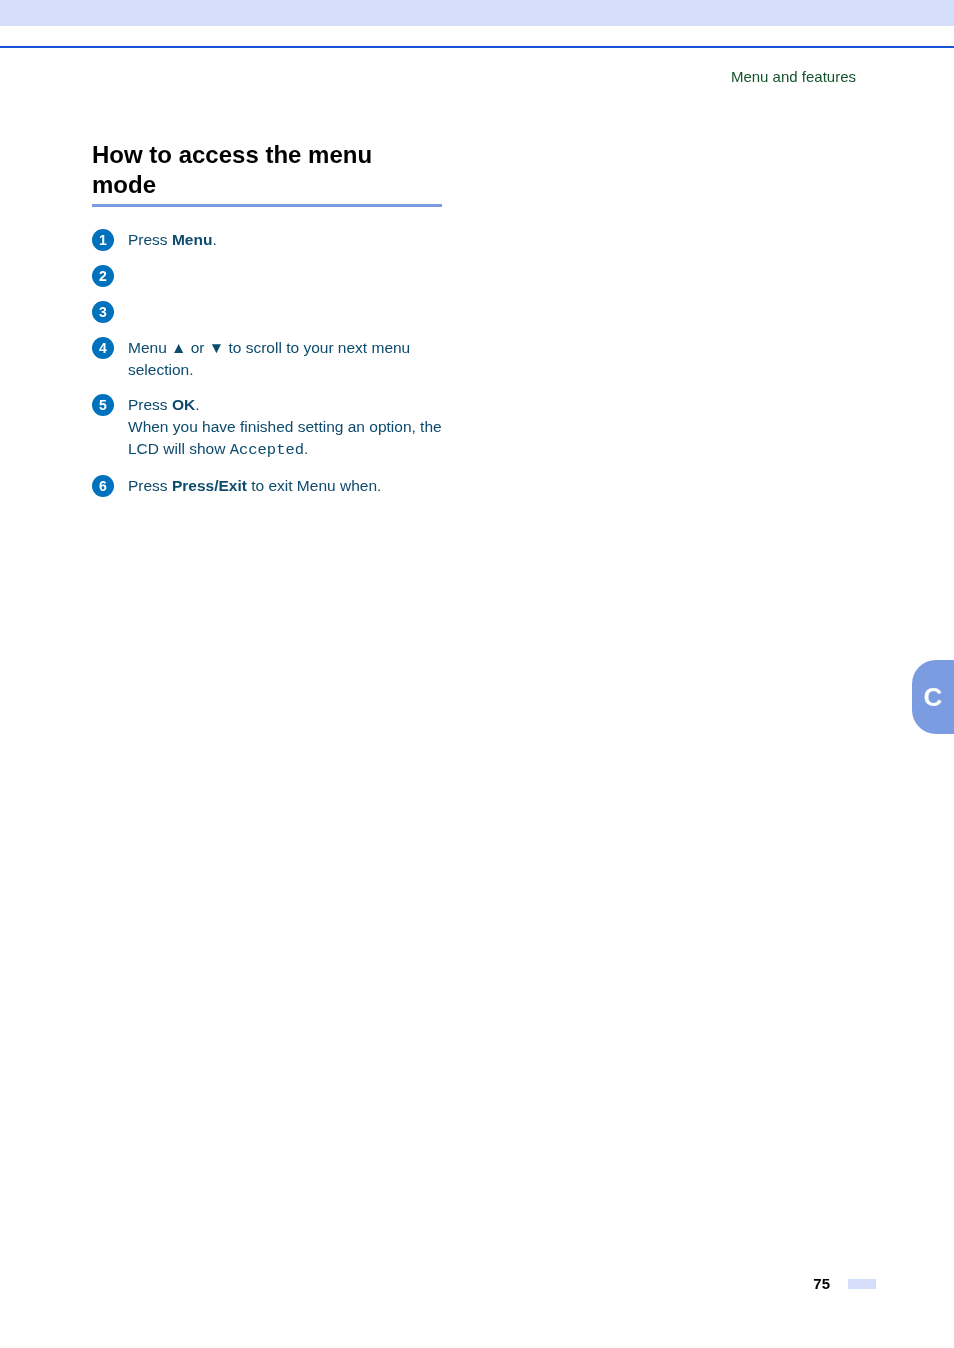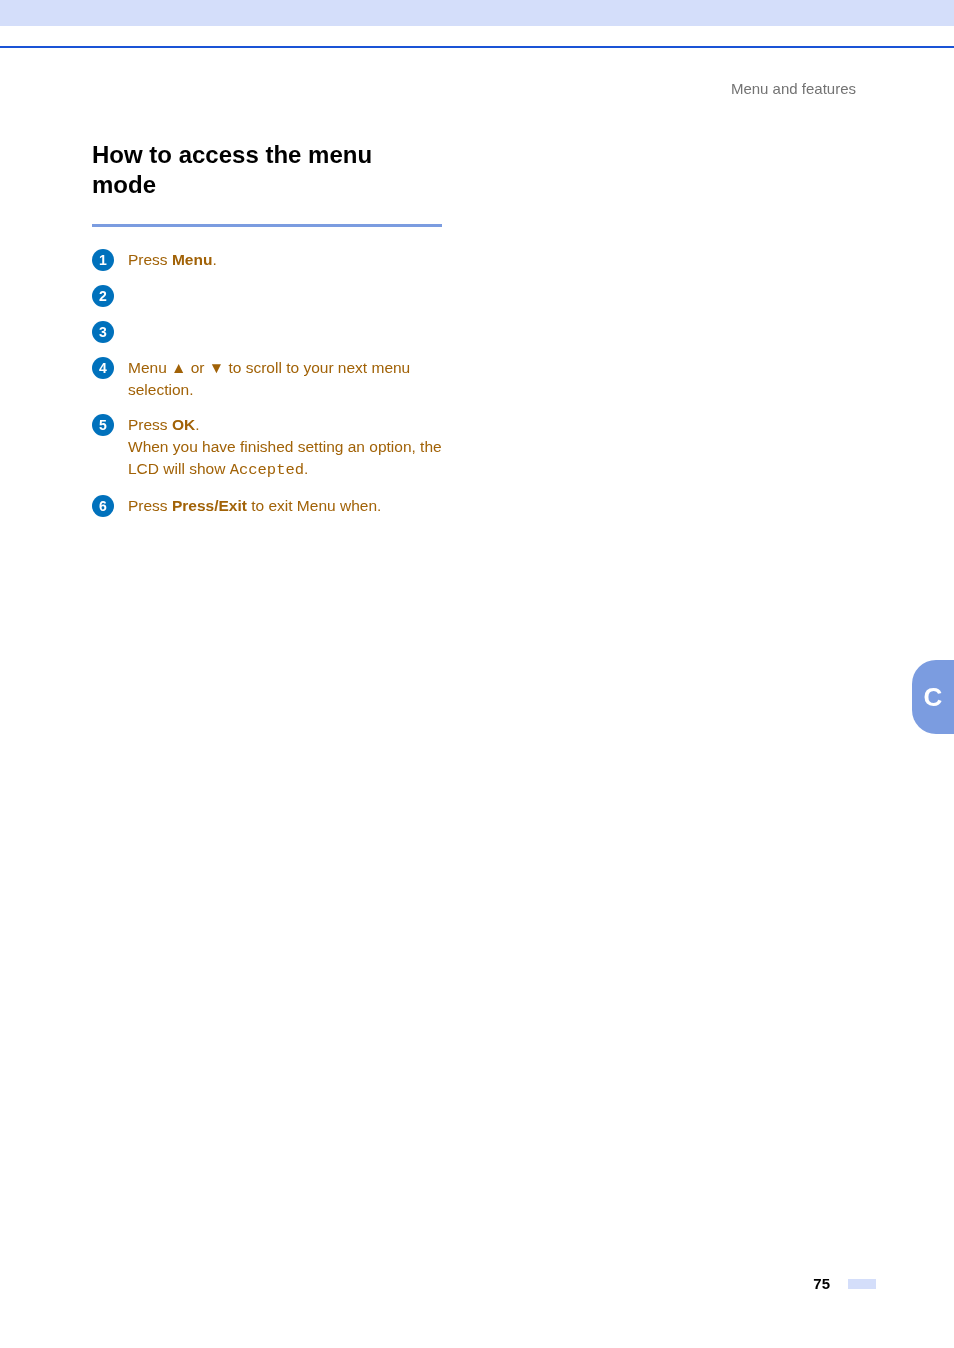--- a/index.html
+++ b/index.html
@@ -23,37 +23,37 @@
     .top-rule {
       position: absolute;
       top: 46px;
       left: 0;
       right: 0;
       height: 2px;
       background: #1a53d6;
     }
     .header-section {
       position: absolute;
-      top: 80px;
+      top: 68px;
       right: 98px;
-      color: #737373;
+      color: #14532d;
       font-size: 15px;
     }
     .content {
       position: absolute;
       top: 140px;
       left: 92px;
       width: 350px;
     }
     .section-title {
       font-size: 24px;
       font-weight: bold;
       color: #000;
       line-height: 1.25;
-      margin-bottom: 24px;
+      margin-bottom: 4px;
     }
     .title-underline {
       width: 350px;
       height: 3px;
       background: #7b9ce0;
       margin-bottom: 22px;
     }
     .step {
       display: flex;
       align-items: flex-start;
@@ -70,21 +70,21 @@
       font-weight: bold;
       display: flex;
       align-items: center;
       justify-content: center;
       margin-right: 14px;
       margin-top: 0px;
     }
     .step-text {
       font-size: 15.5px;
       line-height: 1.4;
-      color: #a16207;
+      color: #0c4a6e;
       flex: 1;
     }
     .step-text b {
       font-weight: bold;
     }
     .mono {
       font-family: Liberation Mono, monospace;
     }
     .side-tab {
       position: absolute;

